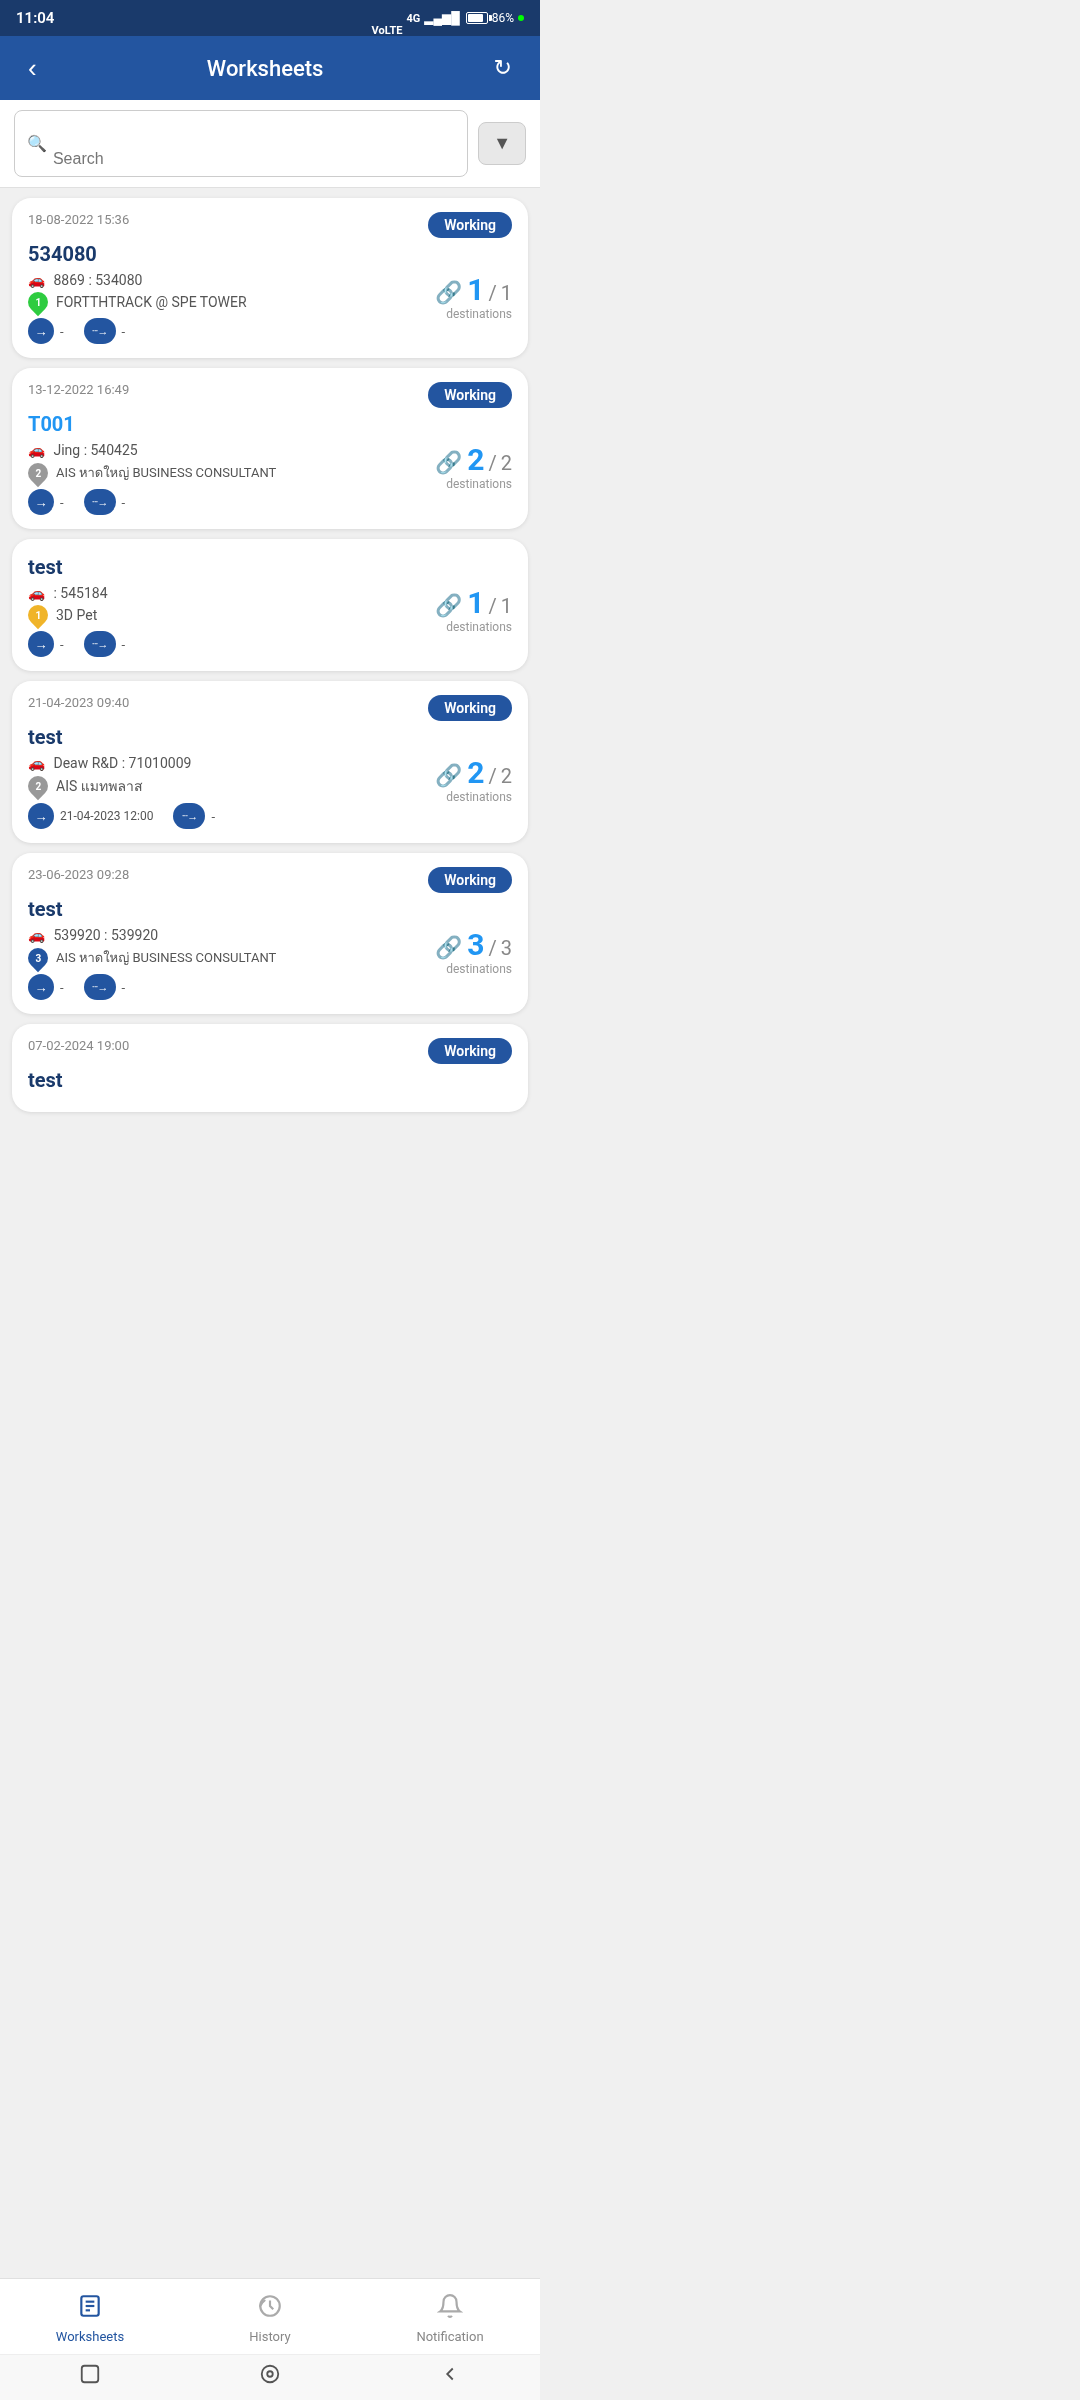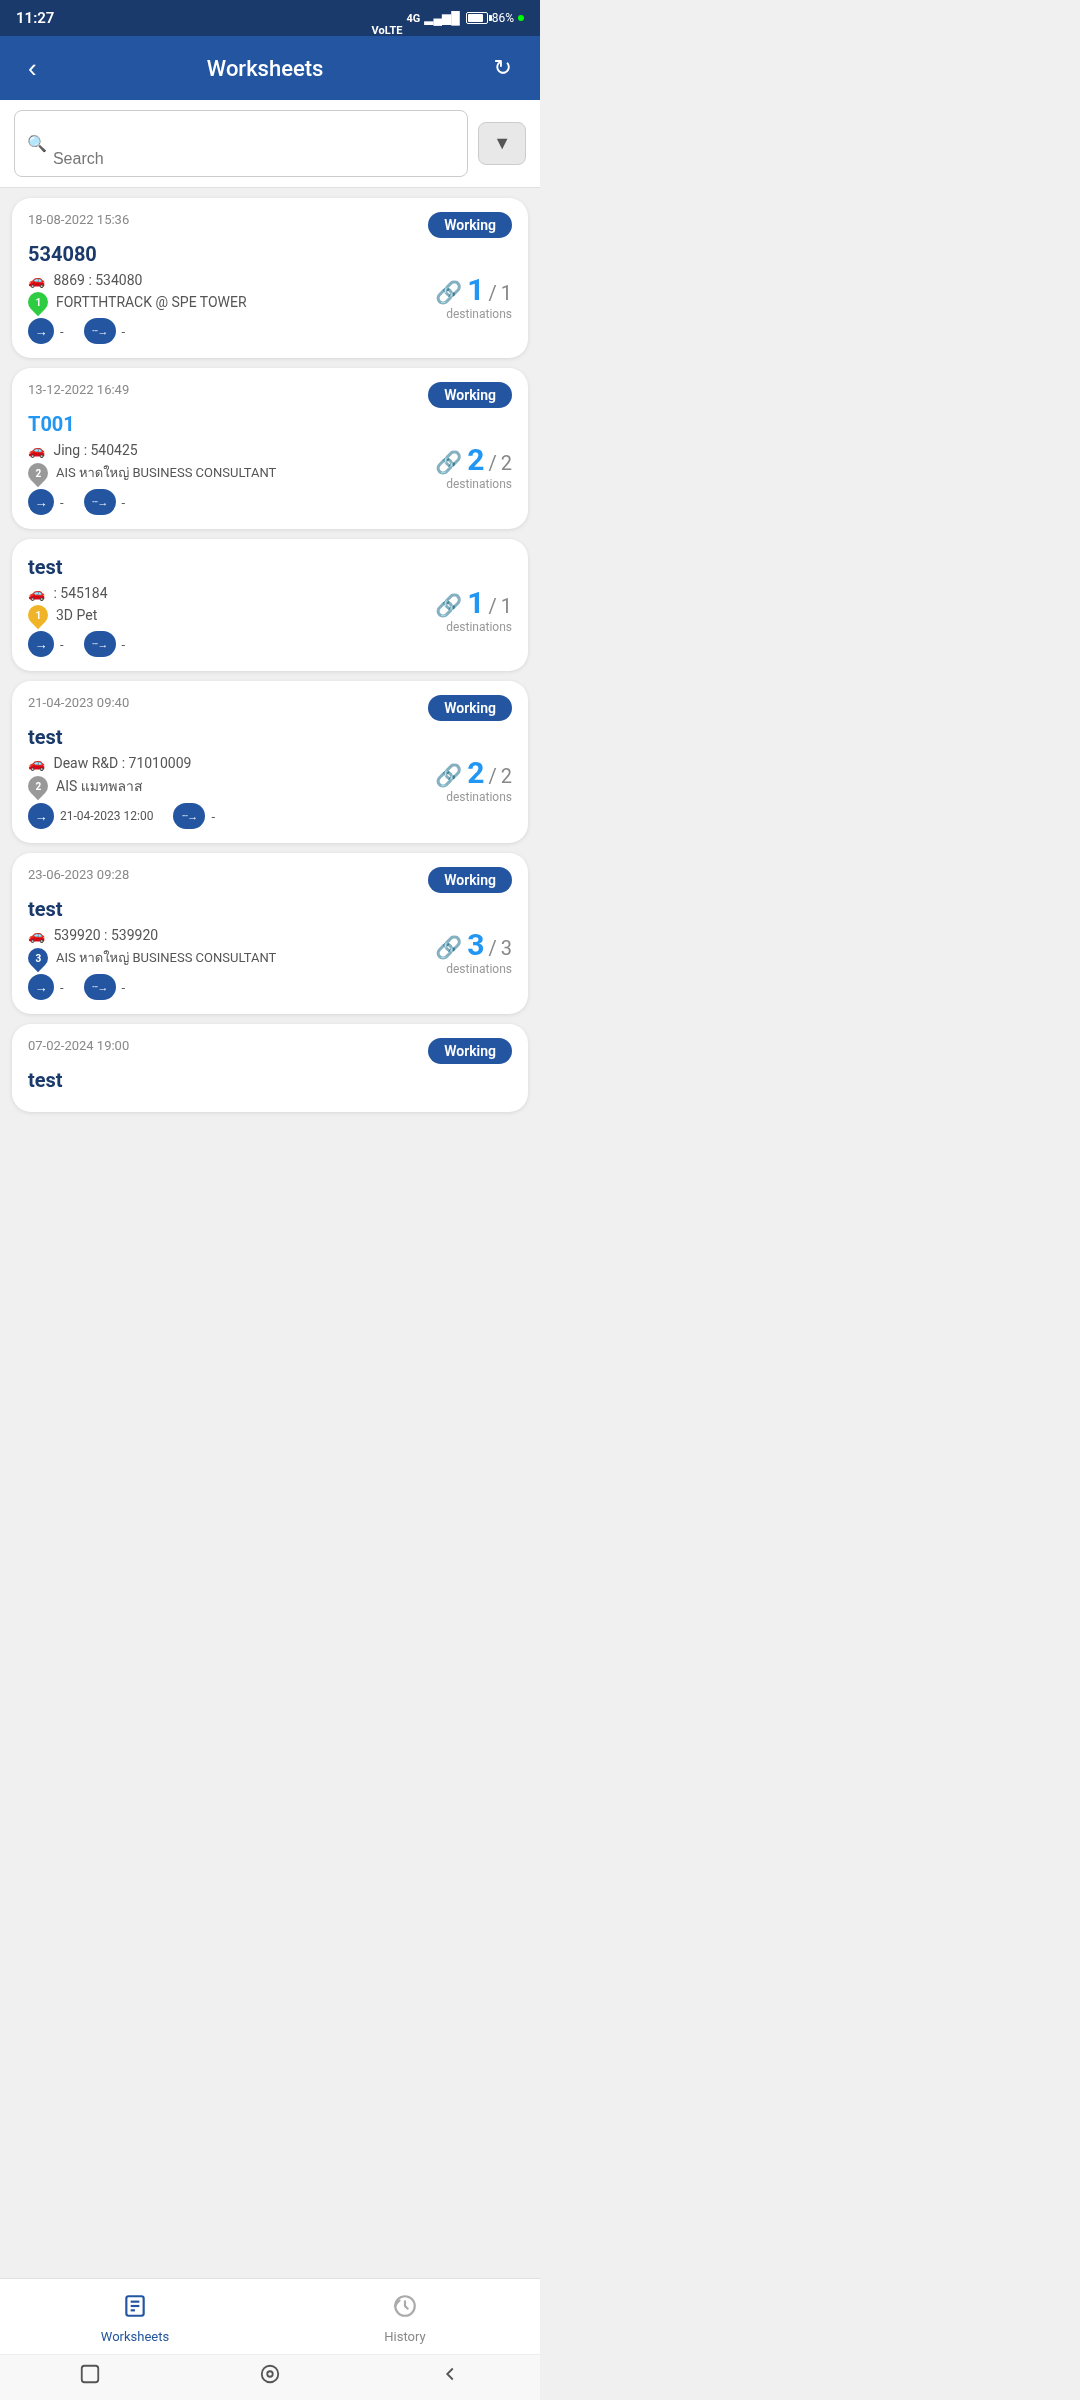--- a/index.html
+++ b/index.html
@@ -320,21 +320,21 @@
     .sys-btn {
       font-size: 20px;
       color: #555;
       cursor: pointer;
     }
   </style>
 </head>
 <body>
 
 <div class="status-bar">
-  <span class="status-time">11:27</span>
+  <span class="status-time">11:04</span>
   <div class="status-icons">
     <span style="font-size:11px;font-weight:700;margin-top:24px;">VoLTE</span>
     <span style="font-size:11px;font-weight:700;">4G</span>
     <span>▂▄▆█</span>
     <div class="battery-icon">
       <div class="battery-fill"></div>
     </div>
     <span style="font-size:12px;">86%</span>
     <span class="green-dot"></span>
   </div>
@@ -584,20 +584,29 @@
     </div>
     <div class="nav-tab">
       <div style="color:#aaa;font-size:26px;">
         <svg width="26" height="26" viewBox="0 0 24 24" fill="none" stroke="#aaa" stroke-width="2">
           <circle cx="12" cy="12" r="9"></circle>
           <polyline points="12,7 12,12 15,15"></polyline>
           <path d="M3 12 C3,12 5,8 7,7" stroke-linecap="round"></path>
         </svg>
       </div>
       <span class="nav-tab-label">History</span>
+    </div>
+    <div class="nav-tab">
+      <div style="color:#aaa;font-size:26px;">
+        <svg width="26" height="26" viewBox="0 0 24 24" fill="none" stroke="#aaa" stroke-width="2">
+          <path d="M18 8A6 6 0 0 0 6 8c0 7-3 9-3 9h18s-3-2-3-9"></path>
+          <path d="M13.73 21a2 2 0 0 1-3.46 0"></path>
+        </svg>
+      </div>
+      <span class="nav-tab-label">Notification</span>
     </div>
   </div>
   <div class="system-nav">
     <span class="sys-btn">
       <svg width="22" height="22" viewBox="0 0 24 24" fill="none" stroke="#555" stroke-width="2">
         <rect x="3" y="3" width="18" height="18" rx="3"></rect>
       </svg>
     </span>
     <span class="sys-btn">
       <svg width="22" height="22" viewBox="0 0 24 24" fill="none" stroke="#555" stroke-width="2">

